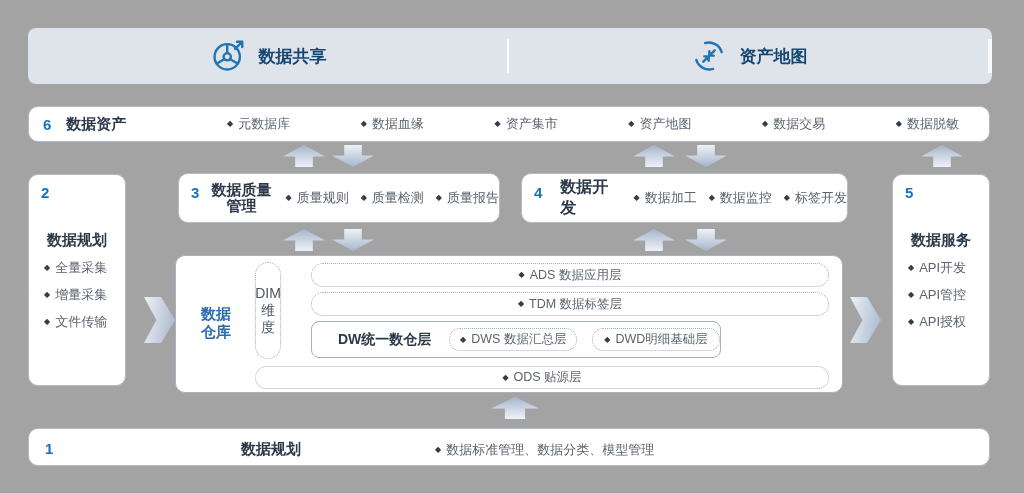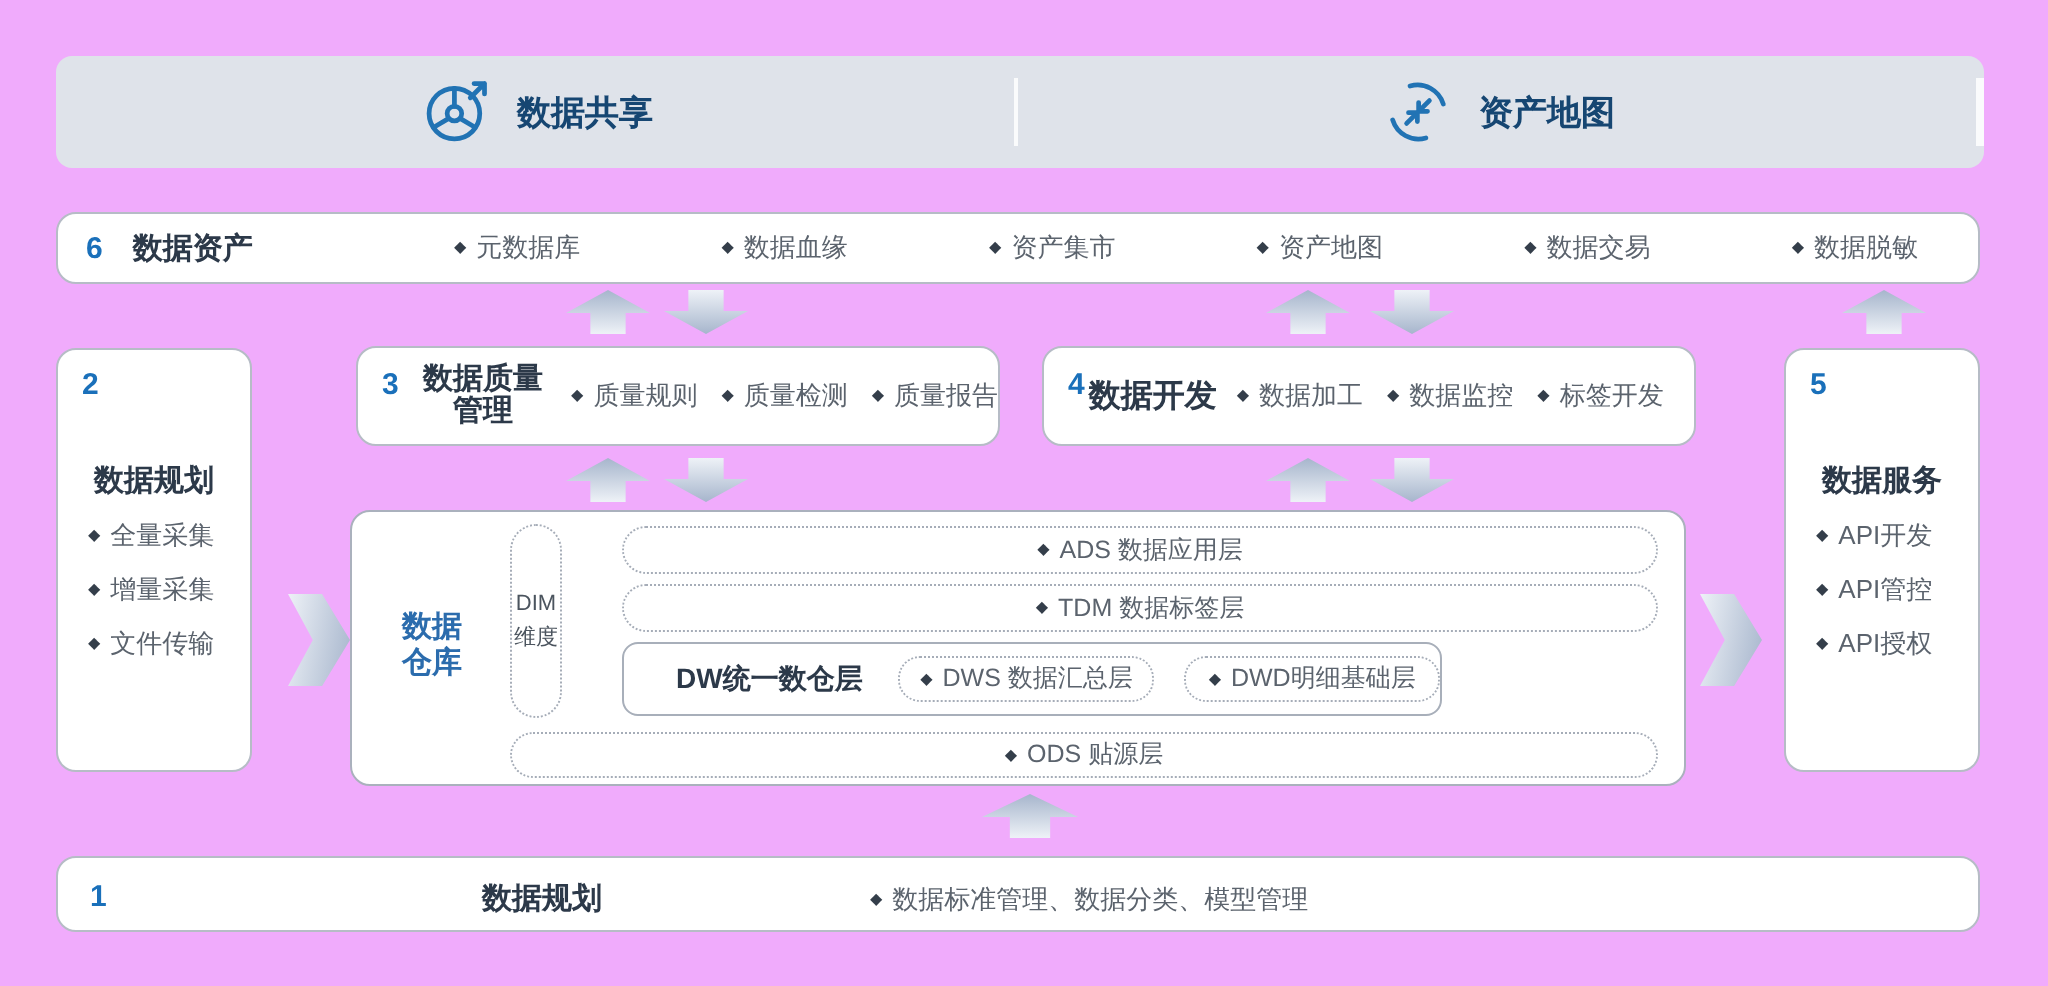--- a/index.html
+++ b/index.html
@@ -11,21 +11,21 @@
     --bullet-dark:#343e4a;
     --warehouse-blue:#2b6cad;
     --banner-bg:#dfe3ea;
     --border-gray:#b6bcc6;
     --dot-gray:#a6adb8;
     --arrow-dark:#a6b5cc;
     --arrow-light:#eef2f7;
   }
   *{box-sizing:border-box;margin:0;padding:0;}
   body{font-family:"Liberation Sans",sans-serif;background:#fff;}
-  .canvas{position:relative;width:1024px;height:493px;background:#f0abfc;overflow:hidden;text-decoration:underline;}
+  .canvas{position:relative;width:1024px;height:493px;background:#a3a3a3;overflow:hidden;text-decoration:underline;}
   .abs{position:absolute;}
 
   
   .banner{left:28px;top:28px;width:964px;height:56px;background:var(--banner-bg);
           border-radius:8px;display:flex;align-items:center;}
   .banner-cell{flex:1;display:flex;align-items:center;justify-content:center;gap:12px;height:100%;}
   .banner-divider{width:2px;height:34px;background:rgba(255,255,255,.85);flex:none;}
   .bicon{width:38px;height:38px;stroke:var(--icon-blue);fill:none;stroke-width:1.5;
          stroke-linecap:round;stroke-linejoin:round;flex:none;}
   .banner-label{font-size:17px;font-weight:bold;color:var(--banner-text);white-space:nowrap;}
@@ -48,31 +48,31 @@
   
   .sidebox{width:98px;height:212px;}
   .sidebox .num{position:absolute;left:12px;top:10px;}
   .sidebox .ttl{position:absolute;left:0;right:0;top:56px;text-align:center;font-size:15px;}
   .side-items{position:absolute;left:15px;top:84px;display:flex;flex-direction:column;gap:9px;}
 
   
   .midbox{height:50px;display:flex;align-items:center;}
   .midbox .num{margin-left:12px;align-self:flex-start;margin-top:11px;}
   .ttl2{font-size:15px;line-height:16px;text-align:center;margin-left:8px;width:70px;}
-  .ttl1{font-size:16px;margin-left:2px;}
+  .ttl1{font-size:16px;margin-left:18px;}
   .mid-items{display:flex;align-items:center;gap:12px;margin-left:10px;}
 
   
   .wh{left:175px;top:255px;width:668px;height:138px;border-color:#aab1bd;}
   .wh-title{position:absolute;left:14px;top:49px;width:52px;text-align:center;
             color:var(--warehouse-blue);font-weight:bold;font-size:15px;line-height:18px;}
   .dotted{position:absolute;border:1.5px dotted var(--dot-gray);border-radius:12px;background:#fff;
           display:flex;align-items:center;justify-content:center;}
   .dim{left:79px;top:6px;width:26px;height:97px;border-radius:14px;flex-direction:column;
-       font-size:11px;color:#4b545e;line-height:17px;text-align:center;}
+       font-size:14px;color:#4b545e;line-height:17px;text-align:center;}
   .layer{height:24px;}
   .dwbox{position:absolute;left:135px;top:65px;width:410px;height:37px;background:#fff;
          border:1.5px solid #a8afba;border-radius:8px;display:flex;align-items:center;}
   .dw-label{font-size:14px;font-weight:bold;color:var(--title-dark);margin-left:26px;white-space:nowrap;}
   .dw-sub{position:relative;border:1.5px dotted var(--dot-gray);border-radius:11px;height:23px;
           display:flex;align-items:center;justify-content:center;width:172px;}
 
   
   .row1{left:28px;top:428px;width:962px;height:38px;}
   .row1 .num{position:absolute;left:16px;top:12px;}

